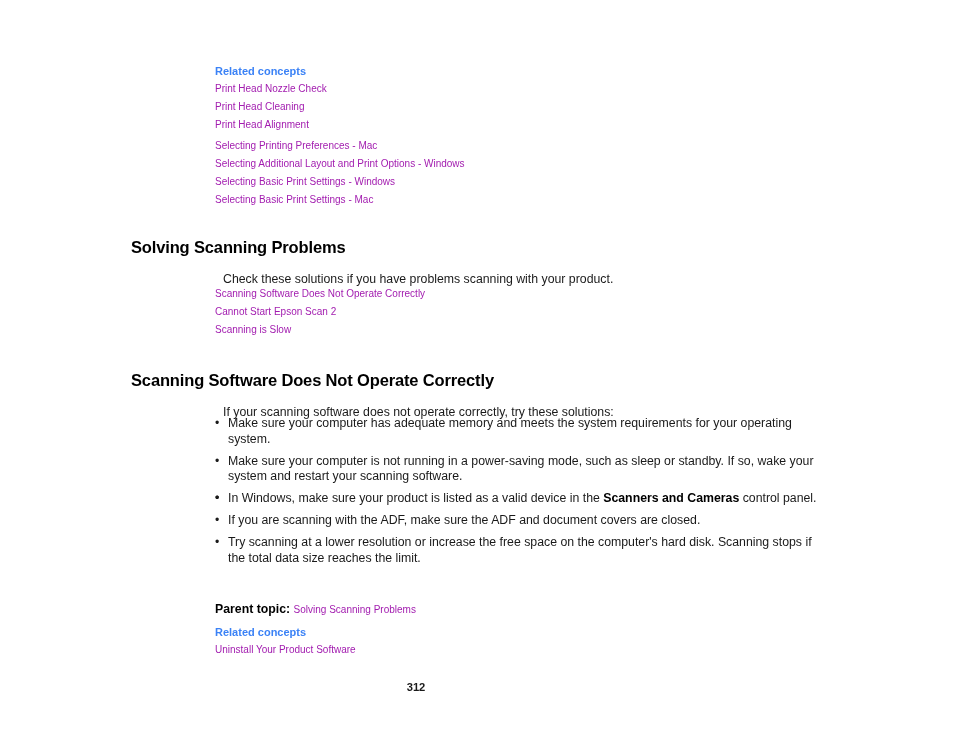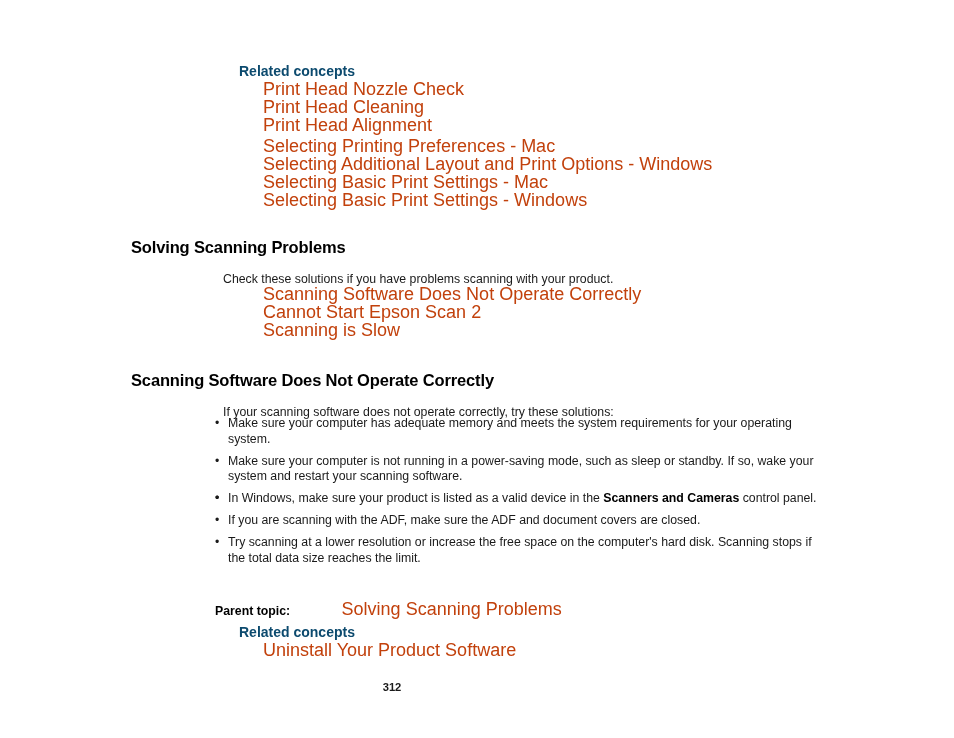--- a/index.html
+++ b/index.html
@@ -36,36 +36,34 @@
     position: absolute;
     left: 131px;
     margin: 0;
     font-size: 16.5px;
     font-weight: bold;
     letter-spacing: -0.15px;
     color: #000000;
   }
 
   .label-bold {
-    font-size: 14px;
+    font-size: 11px;
     font-weight: bold;
     line-height: 18px;
-    color: #0c4a6e;
-    margin-left: 24px;
+    color: #3b82f6;
   }
 
   .link {
-    font-size: 18px;
+    font-size: 10px;
     font-weight: normal;
     line-height: 18px;
-    color: #c2410c;
+    color: #a21caf;
     text-decoration: none;
     display: block;
     white-space: nowrap;
-    margin-left: 48px;
   }
   .link.inline {
     display: inline;
   }
 
   .para {
     font-size: 12.3px;
     line-height: 16px;
     color: #1a1a1a;
     margin: 8px;
@@ -105,39 +103,40 @@
   }
 
   .page-number {
     position: absolute;
     left: 0;
     width: 784px;
     text-align: center;
     font-size: 11.2px;
     font-weight: bold;
     color: #1a1a1a;
+    padding-left: 24px;
   }
 </style>
 </head>
 <body>
 
 <div class="page">
 
   <div class="block indent" style="top:62px;">
     <div class="label-bold">Related concepts</div>
     <a class="link" href="#">Print Head Nozzle Check</a>
     <a class="link" href="#">Print Head Cleaning</a>
     <a class="link" href="#">Print Head Alignment</a>
   </div>
 
   <div class="block indent" style="top:137px;">
     <a class="link" href="#">Selecting Printing Preferences - Mac</a>
     <a class="link" href="#">Selecting Additional Layout and Print Options - Windows</a>
+    <a class="link" href="#">Selecting Basic Print Settings - Windows</a>
     <a class="link" href="#">Selecting Basic Print Settings - Mac</a>
-    <a class="link" href="#">Selecting Basic Print Settings - Windows</a>
   </div>
 
   <h2 class="section-title" style="top:238px;">Solving Scanning Problems</h2>
 
   <div class="block indent" style="top:263px;">
     <p class="para">Check these solutions if you have problems scanning with your product.</p>
   </div>
 
   <div class="block indent" style="top:285px;">
     <a class="link" href="#">Scanning Software Does Not Operate Correctly</a>

